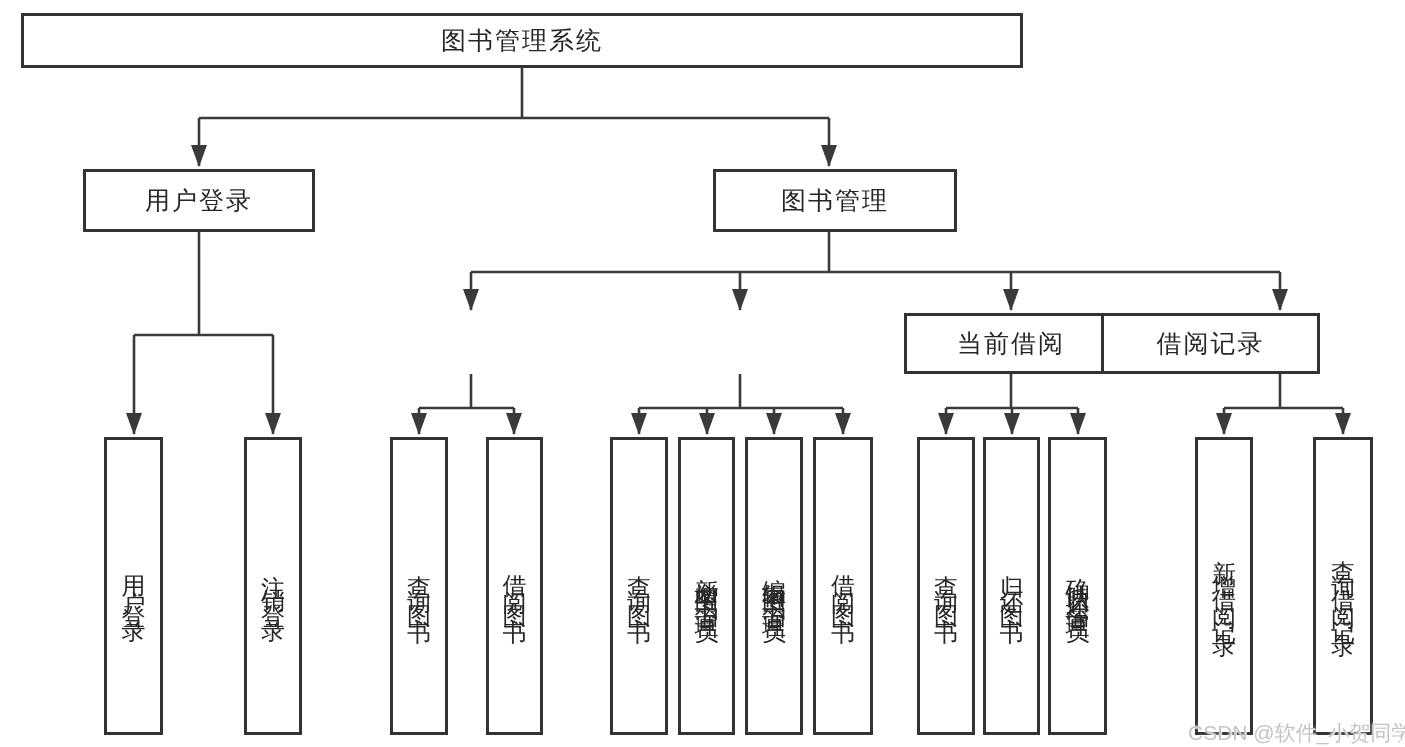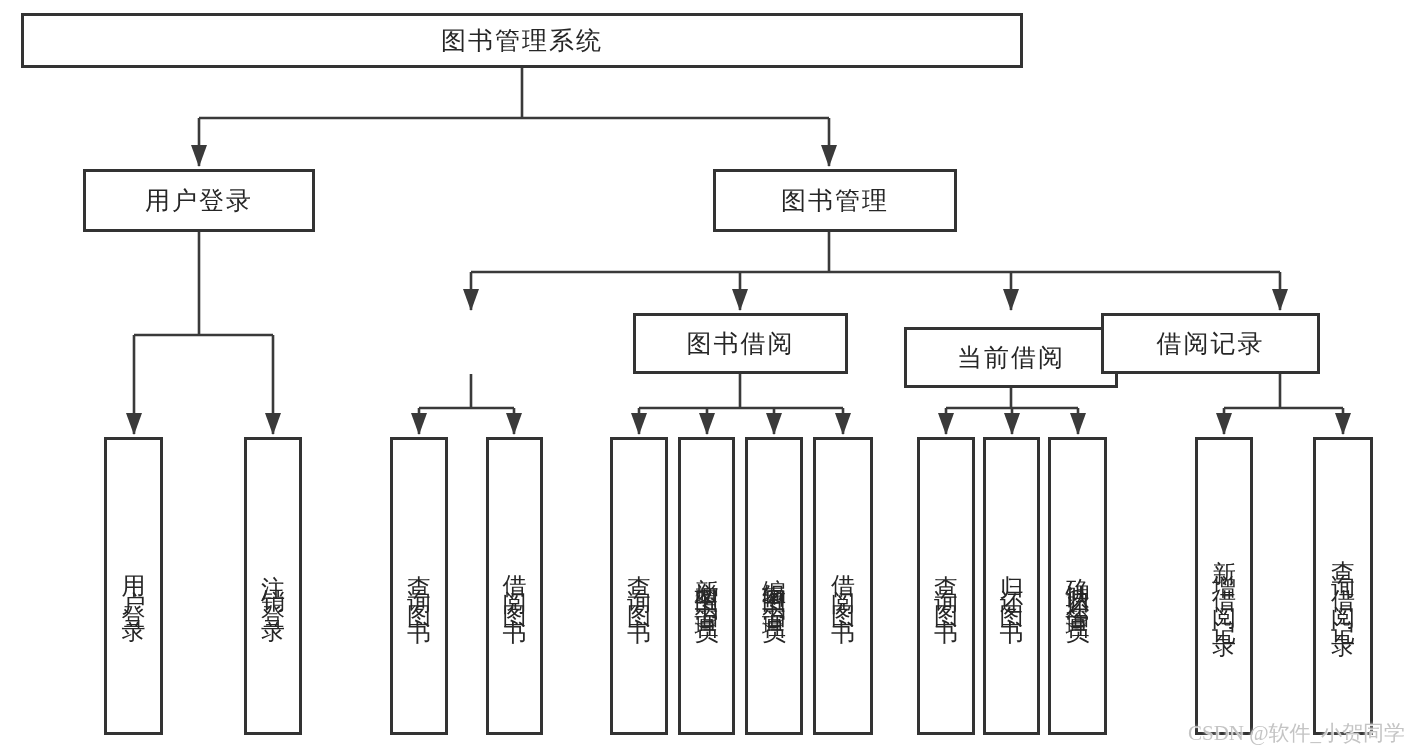--- a/index.html
+++ b/index.html
@@ -2,21 +2,21 @@
 <html style="--line: #3a3a3a; --box-border: #333333; --text: #262626; --watermark: #c4c4c4; --background: #ffffff;"><head>
 <meta charset="utf-8">
 <style>
   :root{
     --line:#3a3a3a; --box-border:#333333; --text:#262626;
     --watermark:#c4c4c4; --background:#ffffff;
   }
   html,body{margin:0;padding:0;background:var(--background);}
   .stage{
     position:relative;width:1405px;height:747px;background:var(--background);
-    font-family:Liberation Serif, serif;overflow:hidden;border-radius:17px;
+    font-family:Liberation Sans, sans-serif;overflow:hidden;border-radius:17px;
   }
   .wires{position:absolute;left:0;top:0;width:1405px;height:747px;}
   .wires path.seg,.wires line{stroke:var(--line);stroke-width:2.6;fill:none;}
   .wires .arrhead{fill:var(--line);}
   .box{
     position:absolute;background:#fff;border:3px solid var(--box-border);
     box-sizing:border-box;display:flex;align-items:center;justify-content:center;
     color:var(--text);
   }
   .h-label{font-size:25px;letter-spacing:2px;white-space:nowrap;}
@@ -77,24 +77,21 @@
     <span class="h-label">图书管理系统</span>
   </div>
 
   <div class="box" style="left:83px;top:169px;width:232px;height:63px">
     <span class="h-label">用户登录</span>
   </div>
   <div class="box" style="left:713px;top:169px;width:244px;height:63px">
     <span class="h-label">图书管理</span>
   </div>
 
-  <div class="box" style="left:633px;top:313px;width:215px;height:61px">
-    <span class="h-label">图书借阅</span>
-  </div>
-  <div class="box" style="left:904px;top:327px;width:214px;height:61px">
+  <div class="box" style="left:904px;top:313px;width:214px;height:61px">
     <span class="h-label">当前借阅</span>
   </div>
   <div class="box" style="left:1101px;top:313px;width:219px;height:61px">
     <span class="h-label">借阅记录</span>
   </div>
 
   <div class="box" style="left:104px;top:437px;width:59px;height:298px">
     <span class="v vs">用户登录</span>
   </div>
   <div class="box" style="left:244px;top:437px;width:58px;height:298px">

